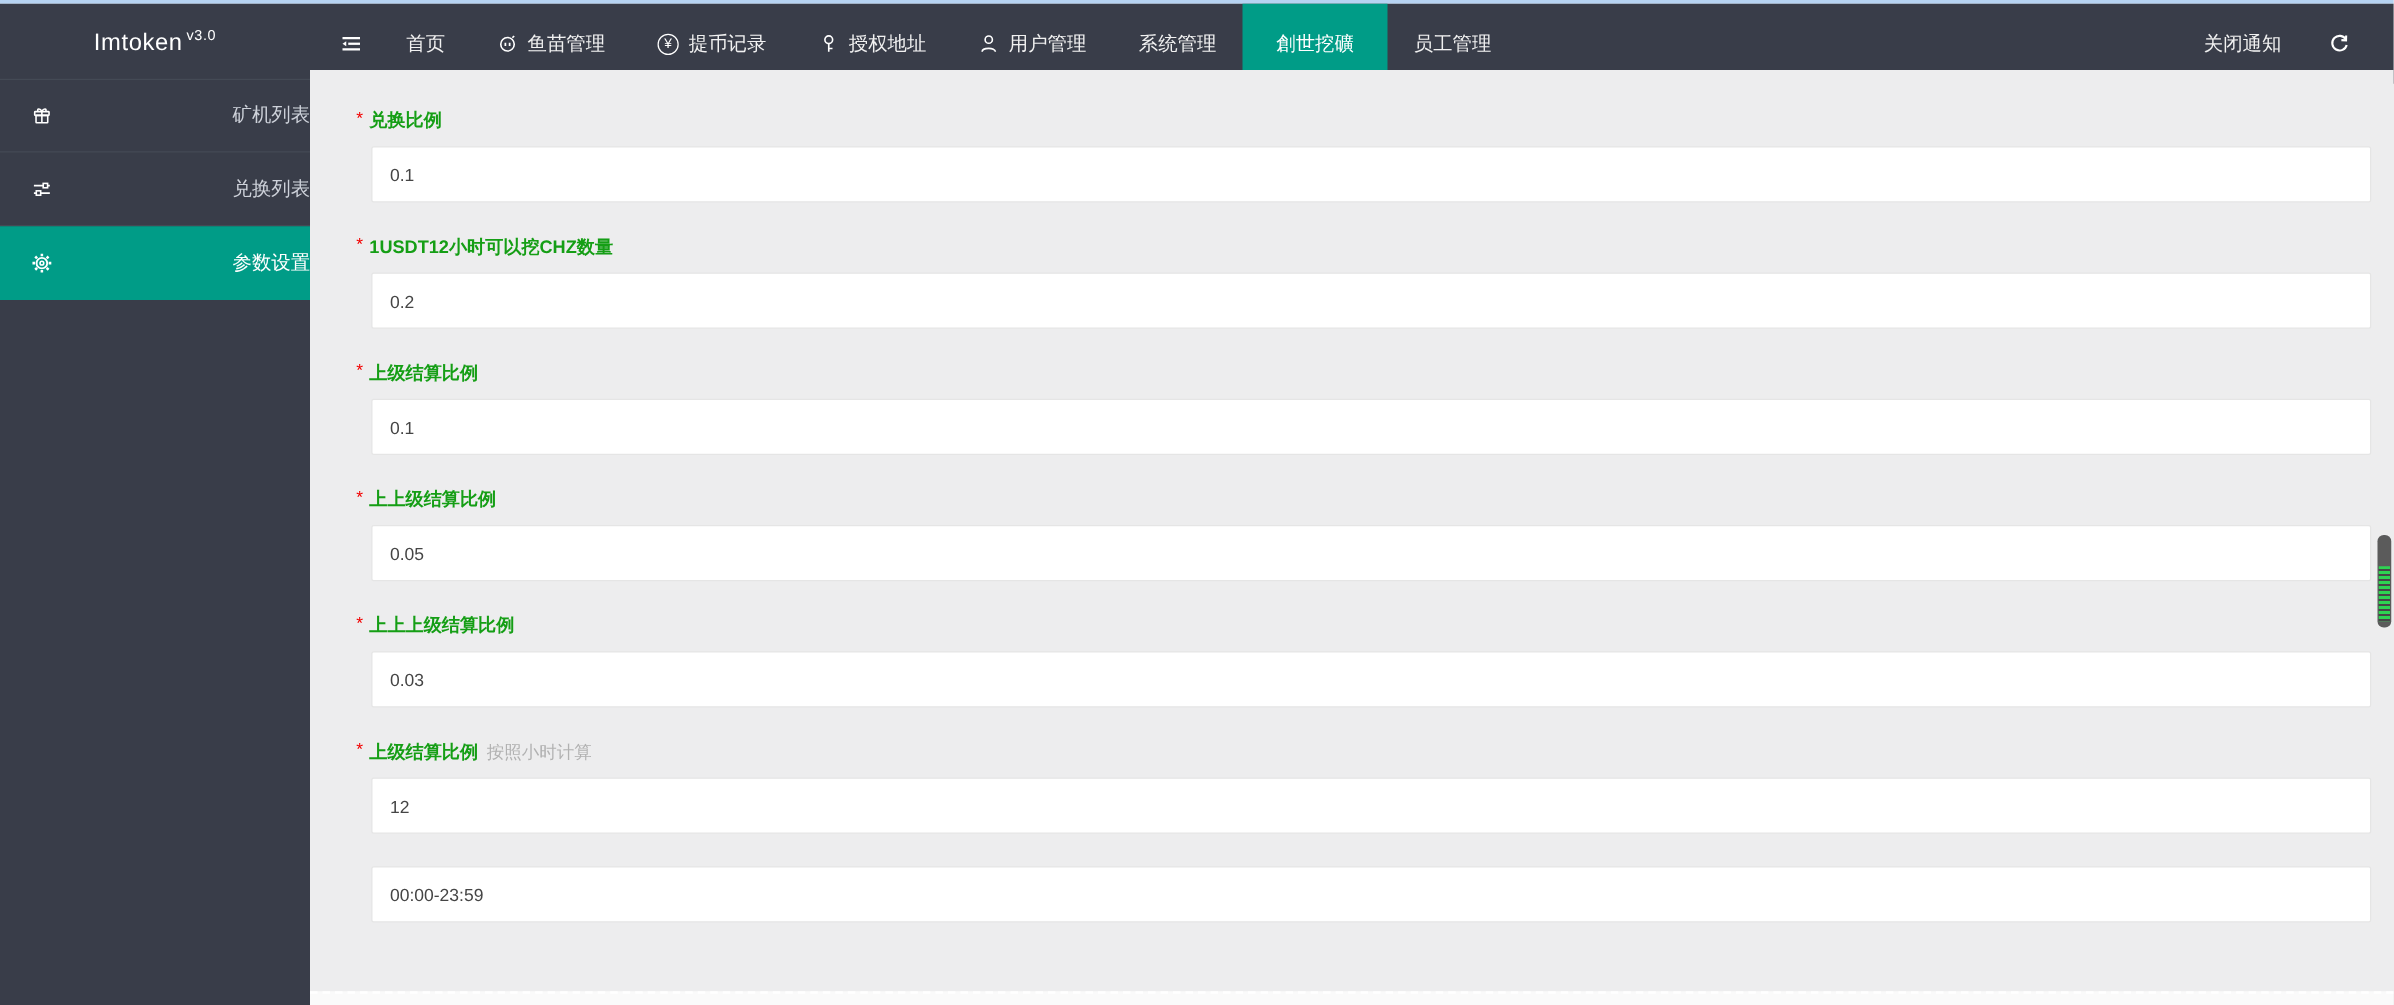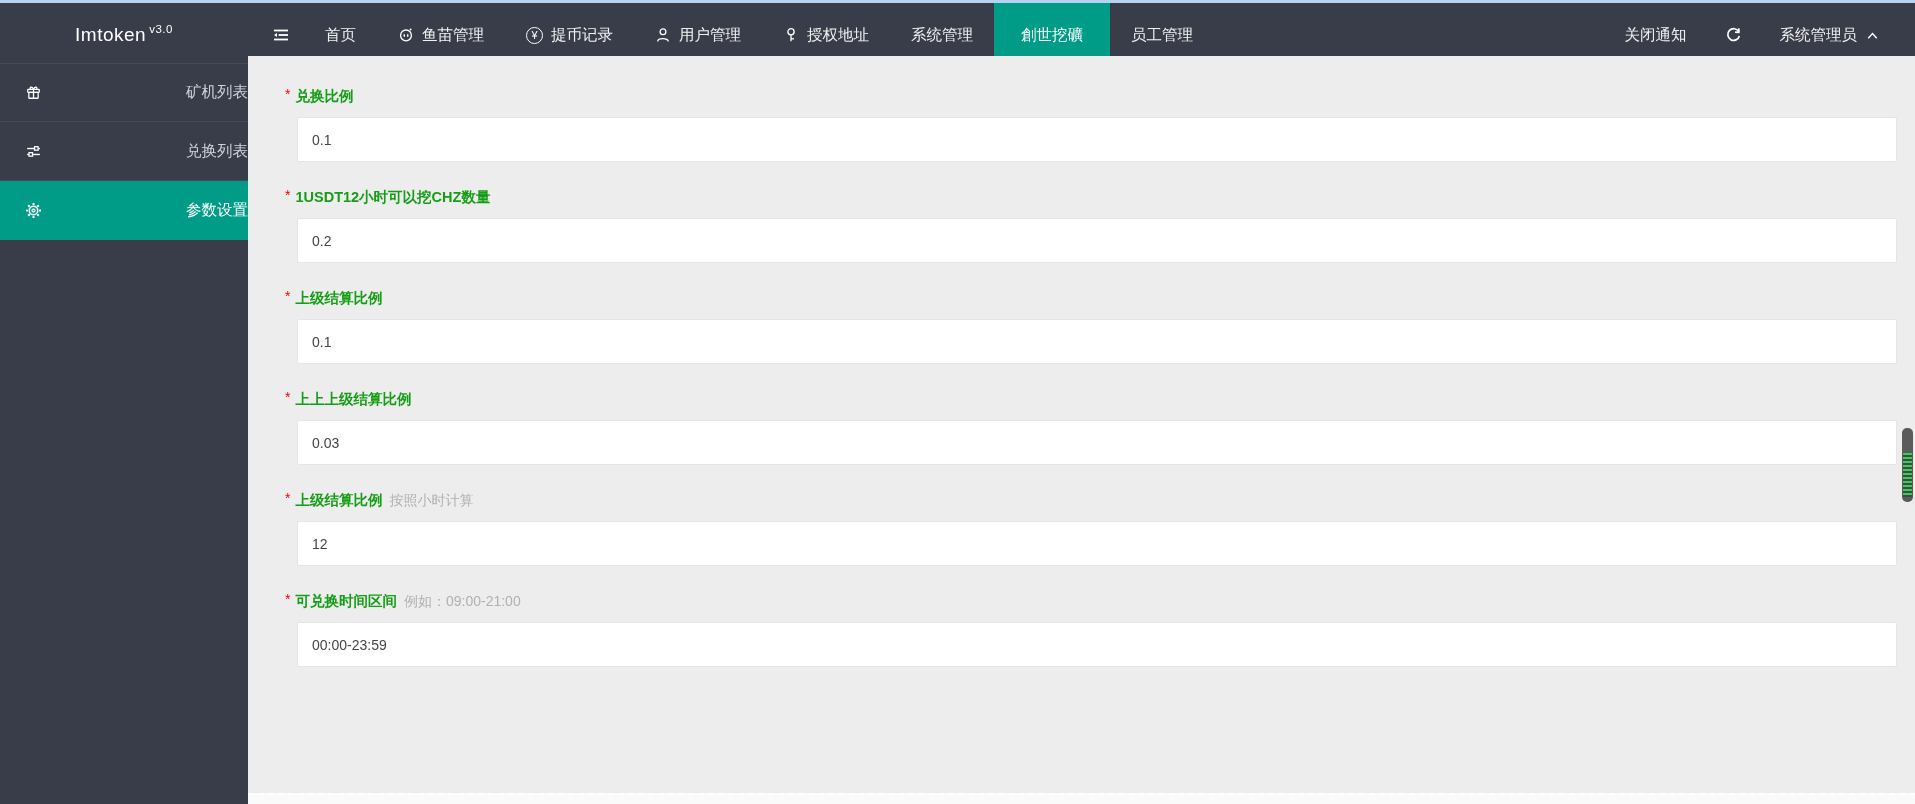--- a/index.html
+++ b/index.html
@@ -83,64 +83,56 @@
       </span>
       <span>鱼苗管理</span>
     </div>
     <div class="nav-item">
       <span class="yen-circle">¥</span>
       <span>提币记录</span>
     </div>
     <div class="nav-item">
       <span class="icon">
         <svg width="16" height="16" viewBox="0 0 16 16" fill="none" stroke="#fff" stroke-width="1.3">
-          <circle cx="8" cy="4.7" r="2.9"></circle>
-          <path d="M2.7 14.4 C2.7 10.8 13.3 10.8 13.3 14.4"></path>
-        </svg>
-      </span>
-      <span>用户管理</span>
-    </div>
-    <div class="nav-item">
-      <span class="icon">
-        <svg width="16" height="16" viewBox="0 0 16 16" fill="none" stroke="#fff" stroke-width="1.3">
           <circle cx="8" cy="4.8" r="3.1"></circle>
           <line x1="8" y1="7.9" x2="8" y2="14.3"></line>
           <line x1="8" y1="11.8" x2="11" y2="11.8"></line>
         </svg>
       </span>
       <span>授权地址</span>
     </div>
     <div class="nav-item">
+      <span class="icon">
+        <svg width="16" height="16" viewBox="0 0 16 16" fill="none" stroke="#fff" stroke-width="1.3">
+          <circle cx="8" cy="4.7" r="2.9"></circle>
+          <path d="M2.7 14.4 C2.7 10.8 13.3 10.8 13.3 14.4"></path>
+        </svg>
+      </span>
+      <span>用户管理</span>
+    </div>
+    <div class="nav-item">
       <span>系统管理</span>
     </div>
     <div class="nav-item active">
       <span>創世挖礦</span>
     </div>
     <div class="nav-item">
       <span>员工管理</span>
     </div>
   </div>
 
   <div class="nav-right">
     <div class="nav-item">
       <span>关闭通知</span>
     </div>
     <div class="nav-item">
       <span class="icon">
         <svg width="17" height="17" viewBox="0 0 16 16" fill="none" stroke="#fff" stroke-width="1.6">
           <path d="M12.9 4.3 A5.5 5.5 0 1 0 13.5 8.4"></path>
           <polyline points="13.1,1.3 13.0,5.0 9.5,4.8"></polyline>
-        </svg>
-      </span>
-    </div>
-    <div class="nav-item">
-      <span>系统管理员</span>
-      <span class="icon">
-        <svg width="15" height="12" viewBox="0 0 16 12" fill="none" stroke="#fff" stroke-width="1.5">
-          <polyline points="3.5,9.5 8,4.5 12.5,9.5"></polyline>
         </svg>
       </span>
     </div>
   </div>
 </div>
 
 <div class="sidebar">
   <div class="side-item">
     <span class="icon">
       <svg width="17" height="17" viewBox="0 0 16 16" fill="none" stroke="#fff" stroke-width="1.2">
@@ -201,39 +193,42 @@
       <input class="form-input" value="0.2" style="">
     </div>
 
     <div class="form-item">
       <div class="form-label">
         <span class="req">*</span><span class="lbl">上级结算比例</span><span class="hint"></span>
       </div>
       <input class="form-input" value="0.1" style="">
     </div>
 
+    <div class="form-item">
+      <div class="form-label">
+        <span class="req">*</span><span class="lbl">上上级结算比例</span><span class="hint"></span>
+      </div>
+      <input class="form-input" value="0.05" style="">
+    </div>
 
     <div class="form-item">
       <div class="form-label">
         <span class="req">*</span><span class="lbl">上上上级结算比例</span><span class="hint"></span>
       </div>
       <input class="form-input" value="0.03" style="">
     </div>
 
     <div class="form-item">
       <div class="form-label">
         <span class="req">*</span><span class="lbl">上级结算比例</span><span class="hint">按照小时计算</span>
       </div>
       <input class="form-input" value="12" style="">
     </div>
 
     <div class="form-item">
-      <div class="form-label">
-        <span class="req">*</span><span class="lbl">可兑换时间区间</span><span class="hint">例如：09:00-21:00</span>
-      </div>
       <input class="form-input" value="00:00-23:59" style="">
     </div>
 
   </div>
 
   <div class="bottom-strip"></div>
 </div>
 
 <div class="scroll-thumb">
   <div class="scroll-stripes"></div>

